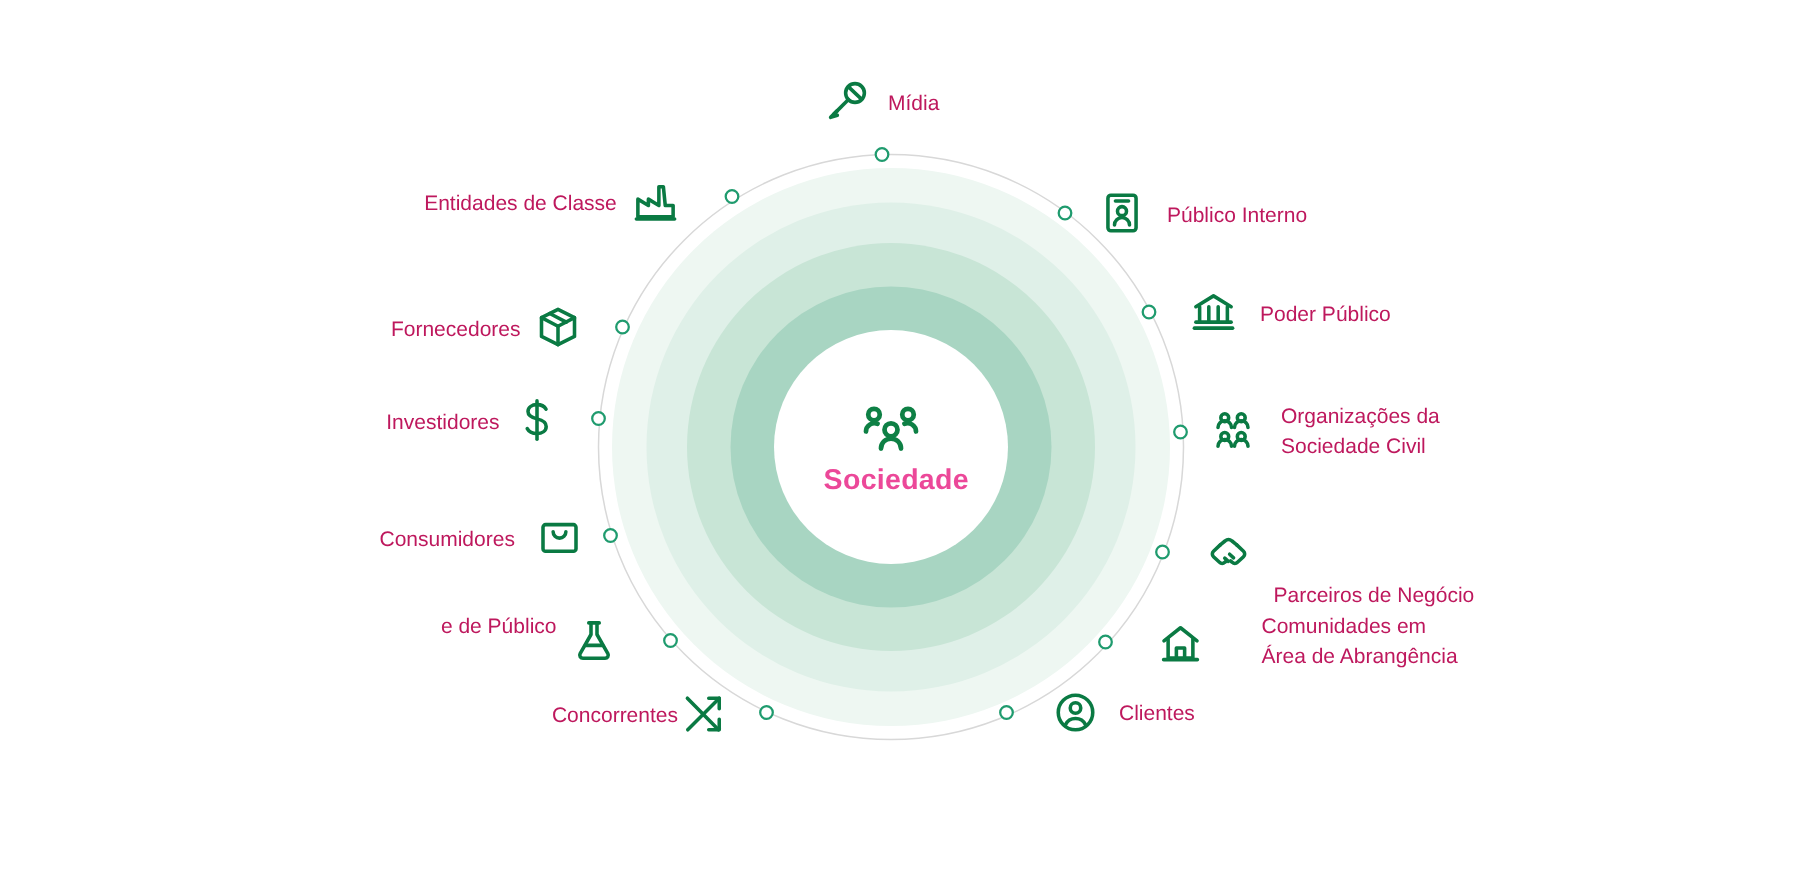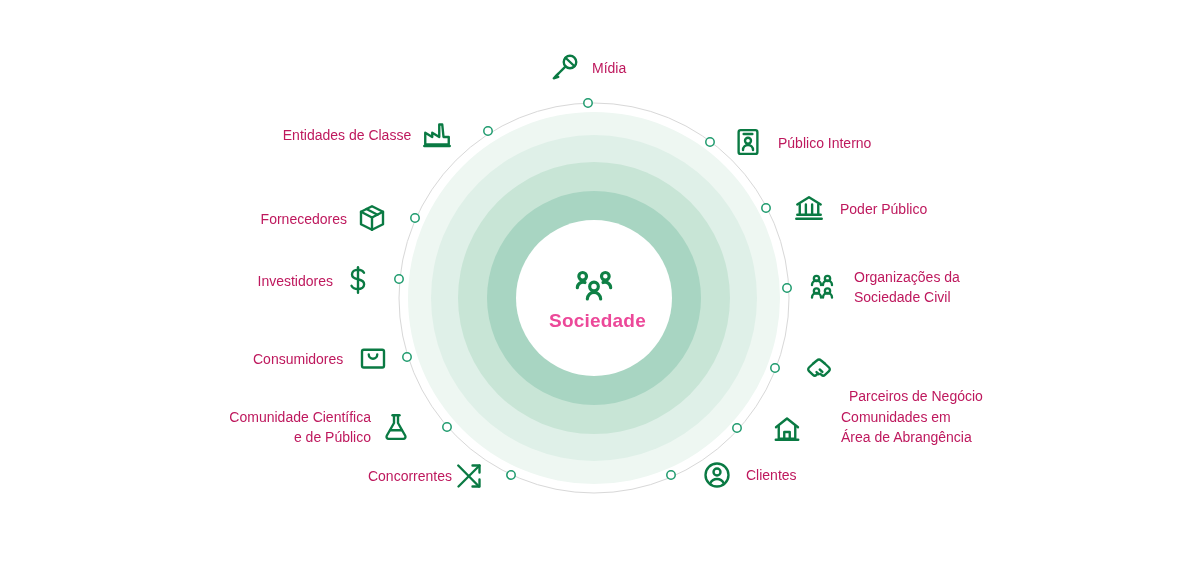--- a/index.html
+++ b/index.html
@@ -173,21 +173,20 @@
       </div>
       <div class="node-label" style="position: absolute; top: 467px; left: 363px; text-align: right; width: 89px;">Concorrentes</div>
       <div class="node-icon" style="position: absolute; left: 379px; top: 410px;">
         <svg width="30" height="30" viewBox="0 0 24 24" fill="none" stroke="currentColor" stroke-width="1.9" stroke-linecap="round" stroke-linejoin="round">
           <path d="M9.2 2.6h5.6"></path>
           <path d="M10.4 2.6v6.2L4.6 19a1.7 1.7 0 0 0 1.5 2.5h11.8a1.7 1.7 0 0 0 1.5-2.5l-5.8-10.2V2.6"></path>
           <path d="M7.4 14.6h9.2"></path>
         </svg>
       </div>
       <div class="node-label two-line" style="position: absolute; top: 408px; left: 221px; text-align: right; width: 150px;">
-        <div>Comunidade Científica</div>
         <div>e de Público</div>
       </div>
       <div class="node-icon" style="position: absolute; left: 356px; top: 341px;">
         <svg width="30" height="30" viewBox="0 0 24 24" fill="none" stroke="currentColor" stroke-width="1.9" stroke-linecap="round" stroke-linejoin="round">
           <rect x="3.2" y="5.4" width="17.6" height="14.2" rx="1.4"></rect>
           <path d="M8.6 9.2a3.4 3.4 0 0 0 6.8 0"></path>
         </svg>
       </div>
       <div class="node-label" style="position: absolute; top: 350px; left: 253px; width: 95px;">Consumidores</div>
       <div class="node-icon" style="position: absolute; left: 341px; top: 263px;">

